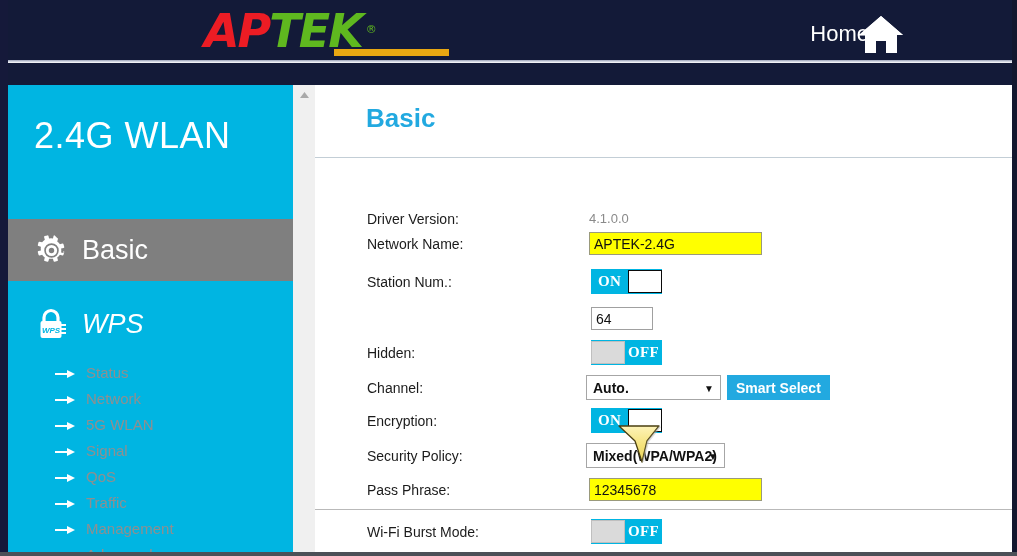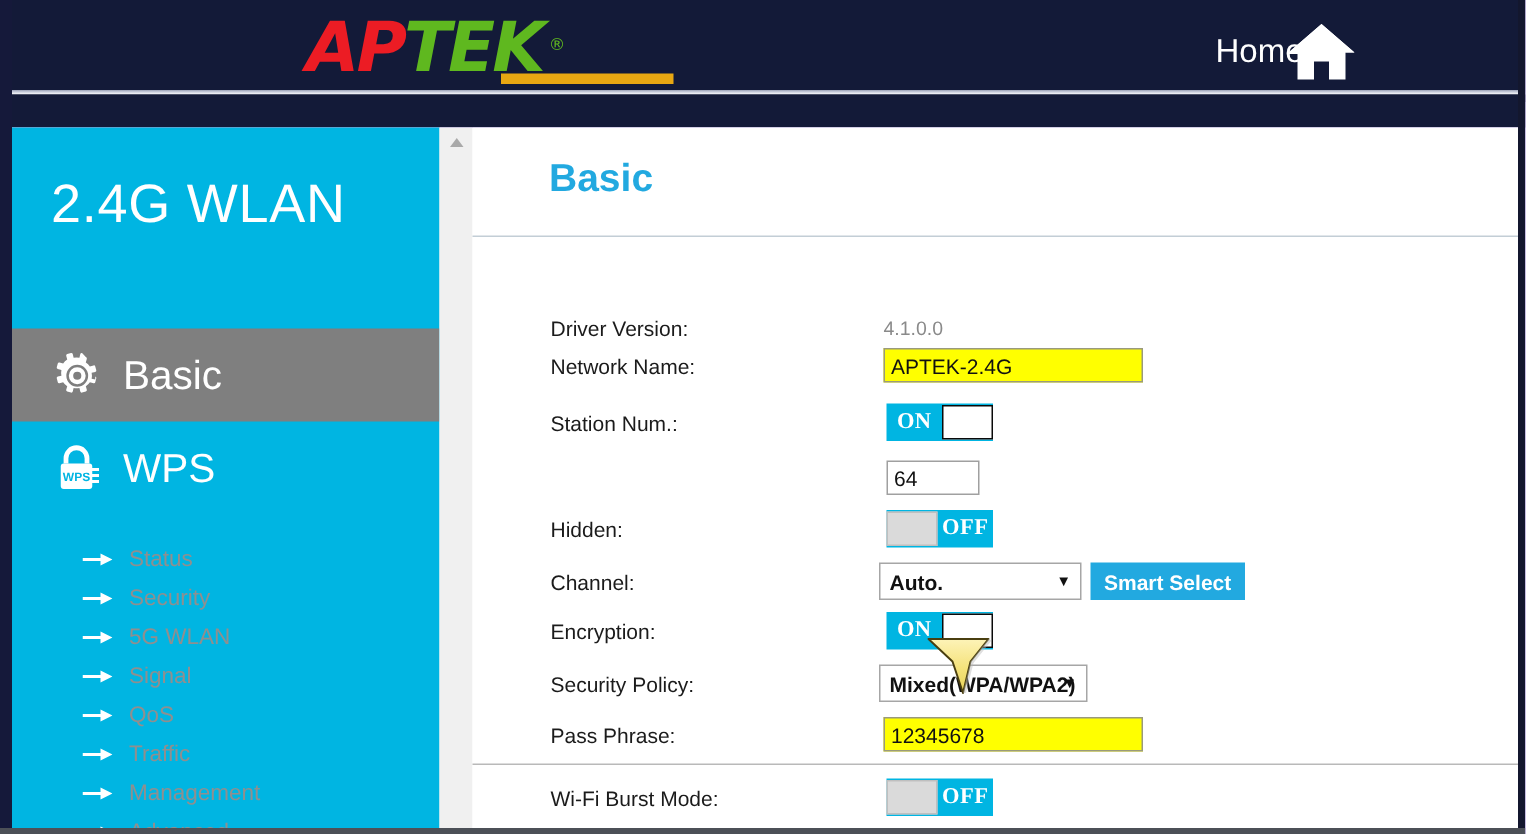--- a/index.html
+++ b/index.html
@@ -8,21 +8,21 @@
     margin: 0; padding: 0;
     width: 1017px; height: 556px;
     overflow: hidden;
     font-family: "Liberation Sans", sans-serif;
     background: #ffffff;
   }
 
   #page {
     position: relative;
     width: 1017px; height: 556px;
-    background: #8b5cf6;
+    background: #c4b5fd;
     overflow: hidden;
   }
 
   
   .frame-left  { position:absolute; left:0;   top:0; width:8px;  height:556px; background:#15193a; }
   .frame-right { position:absolute; left:1012px; top:0; width:5px; height:556px; background:#13172e; }
   .frame-bottom{ position:absolute; left:0; top:552px; width:1017px; height:4px; background:#4c5057; }
 
   
   .header {
@@ -100,21 +100,21 @@
     color:#ffffff; font-size:36px; font-weight:400;
     font-family:"Liberation Sans", sans-serif;
     letter-spacing:0.5px;
   }
   .nav-main {
     position:absolute; left:0; width:285px; height:62px;
     display:flex; align-items:center; padding-left:26px; gap:14px;
     color:#ffffff; font-size:27px; font-weight:400;
   }
   .nav-basic { top:134px; background:#7f7f7f; }
-  .nav-wps   { top:196px; background:transparent; }
+  .nav-wps   { top:208px; background:transparent;font-style:italic; }
   .nav-icon  { display:flex; align-items:center; justify-content:center; width:34px; height:34px; }
 
   .sub-nav {
     position:absolute; left:0; top:274px; width:285px;
   }
   .sub-item {
     display:flex; align-items:center; gap:11px;
     height:26px; padding-left:47px;
     color:#8f8f8f; font-size:15px;
     font-family:"Liberation Sans", sans-serif;
@@ -301,21 +301,21 @@
           </span>
           <span>Status</span>
         </div>
 
         <div class="sub-item">
           <span class="arrow-ico">
             <svg width="20" height="12" viewBox="0 0 20 12">
                 <path d="M0 5h12V2l8 4-8 4V7H0z" fill="#ffffff"></path>
               </svg>
           </span>
-          <span>Security</span>
+          <span>Network</span>
         </div>
 
         <div class="sub-item">
           <span class="arrow-ico">
             <svg width="20" height="12" viewBox="0 0 20 12">
                 <path d="M0 5h12V2l8 4-8 4V7H0z" fill="#ffffff"></path>
               </svg>
           </span>
           <span>5G WLAN</span>
         </div>

